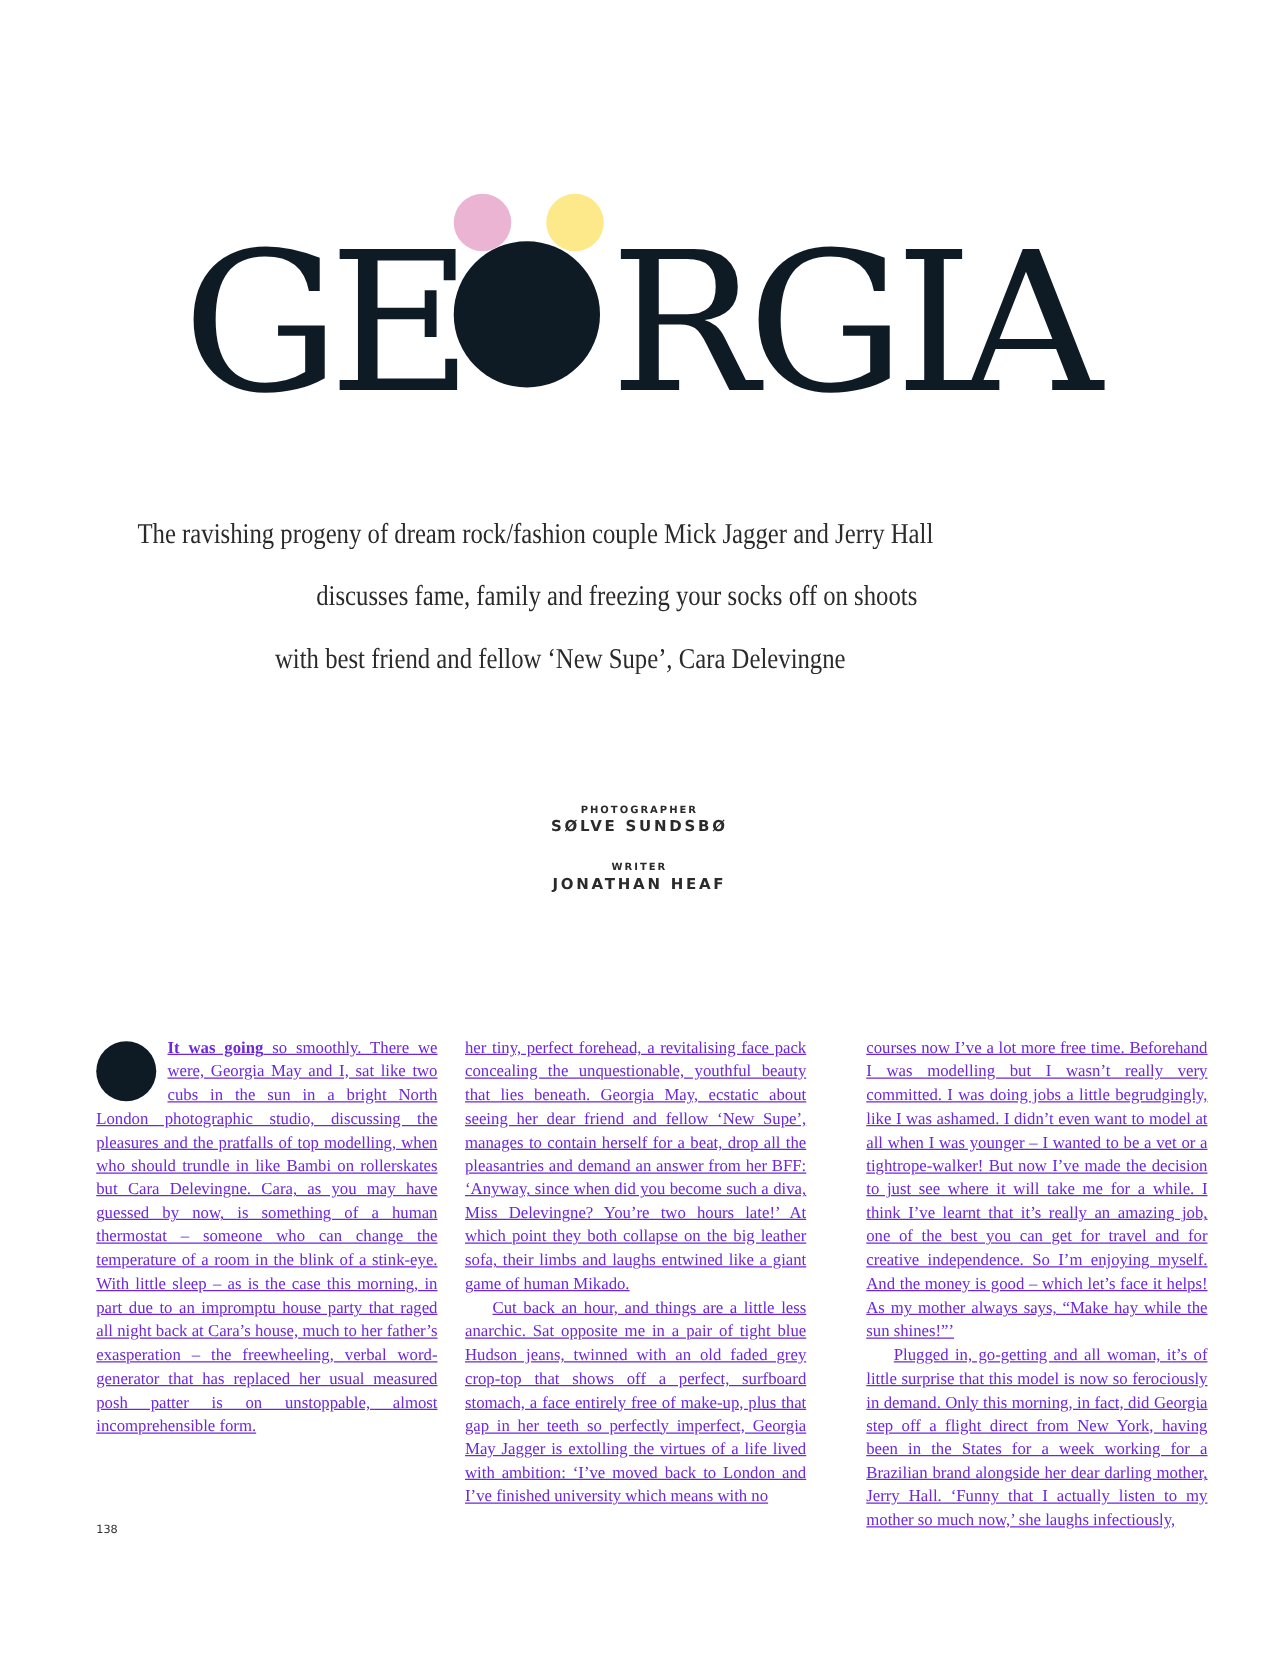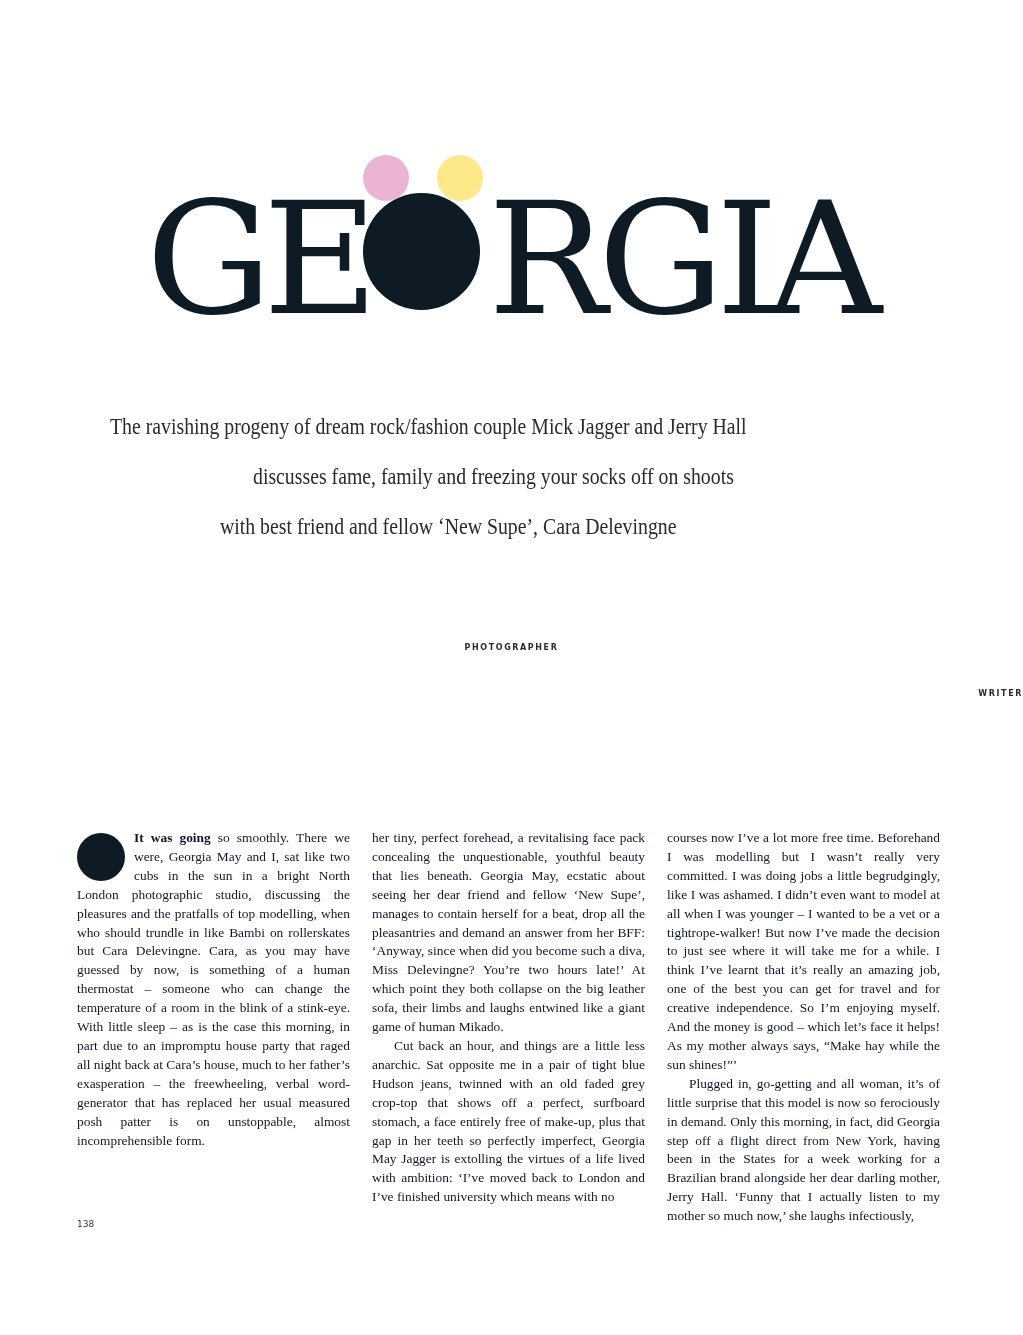--- a/index.html
+++ b/index.html
@@ -25,33 +25,34 @@
     transform: scaleX(0.86); transform-origin: left top;
   }
   .sf1 { top: 414px; left: 110px; }
   .sf2 { top: 464px; left: 253px; }
   .sf3 { top: 514px; left: 220px; }
 
   .credits { position: absolute; left: 0; width: 1023px; text-align: center; font-family: "DejaVu Sans", "Liberation Sans", sans-serif; color: #2b2b2b; }
   .credit-role { font-size: 8px; letter-spacing: 1.6px; font-weight: bold; }
   .credit-name { font-size: 12px; letter-spacing: 2.2px; font-weight: bold; margin-top: 2px; }
   .cr1 { top: 643px; }
-  .cr2 { top: 689px; text-align: right; }
+  .cr2 { top: 689px; }
 
   .col {
     position: absolute; top: 829px; width: 273px;
     font-family: "Liberation Serif", "DejaVu Serif", serif;
-    font-size: 13.4px; line-height: 18.9px; color: #0f172a;
+    font-size: 13.4px; line-height: 18.9px; color: #6d28d9;
     text-align: justify;
+    text-decoration: underline;
   }
   .col p { margin: 0; }
   .col p.indent { text-indent: 22px; }
   .col1 { left: 77px; }
   .col2 { left: 372px; }
-  .col3 { left: 667px; }
+  .col3 { left: 693px; }
   .dropdot { float: left; width: 48px; height: 48px; border-radius: 50%; background: #0e1a24; margin: 4px 9px 2px 0; }
   .lead { font-weight: bold; }
 
   .folio { position: absolute; left: 77px; top: 1219px; font-family: "DejaVu Sans", "Liberation Sans", sans-serif; font-size: 9px; font-weight: normal; color: #333; }
 </style>
 </head>
 <body>
 
 <div class="title-block">
   <span class="title-letter" style="left:146px;">G</span>
@@ -64,23 +65,25 @@
   <span class="title-letter" style="left:716px;">I</span>
   <span class="title-letter" style="left:768px;">A</span>
 </div>
 
 <div class="standfirst sf1">The ravishing progeny of dream rock/fashion couple Mick Jagger and Jerry Hall</div>
 <div class="standfirst sf2">discusses fame, family and freezing your socks off on shoots</div>
 <div class="standfirst sf3">with best friend and fellow ‘New Supe’, Cara Delevingne</div>
 
 <div class="credits cr1">
   <div class="credit-role">PHOTOGRAPHER</div>
+  <div class="credit-name">SØLVE SUNDSBØ</div>
 </div>
 <div class="credits cr2">
   <div class="credit-role">WRITER</div>
+  <div class="credit-name">JONATHAN HEAF</div>
 </div>
 
 <div class="col col1">
   <p><span class="dropdot"></span><span class="lead">It was going</span><span> so smoothly. There we were, Georgia May and I, sat like two cubs in the sun in a bright North London photographic studio, discussing the pleasures and the pratfalls of top modelling, when who should trundle in like Bambi on rollerskates but Cara Delevingne. Cara, as you may have guessed by now, is something of a human thermostat – someone who can change the temperature of a room in the blink of a stink-eye. With little sleep – as is the case this morning, in part due to an impromptu house party that raged all night back at Cara’s house, much to her father’s exasperation – the freewheeling, verbal word-generator that has replaced her usual measured posh patter is on unstoppable, almost incomprehensible form.</span></p>
 </div>
 
 <div class="col col2">
   <p>her tiny, perfect forehead, a revitalising face pack concealing the unquestionable, youthful beauty that lies beneath. Georgia May, ecstatic about seeing her dear friend and fellow ‘New Supe’, manages to contain herself for a beat, drop all the pleasantries and demand an answer from her BFF: ‘Anyway, since when did you become such a diva, Miss Delevingne? You’re two hours late!’ At which point they both collapse on the big leather sofa, their limbs and laughs entwined like a giant game of human Mikado.</p>
   <p class="indent">Cut back an hour, and things are a little less anarchic. Sat opposite me in a pair of tight blue Hudson jeans, twinned with an old faded grey crop-top that shows off a perfect, surfboard stomach, a face entirely free of make-up, plus that gap in her teeth so perfectly imperfect, Georgia May Jagger is extolling the virtues of a life lived with ambition: ‘I’ve moved back to London and I’ve finished university which means with no</p>
 </div>

